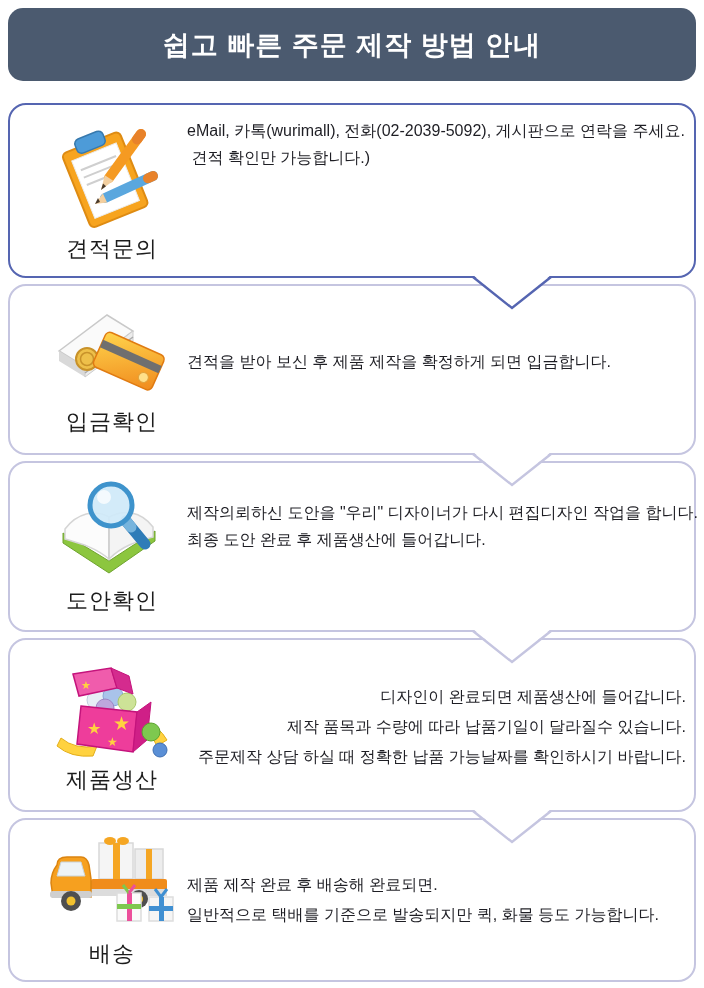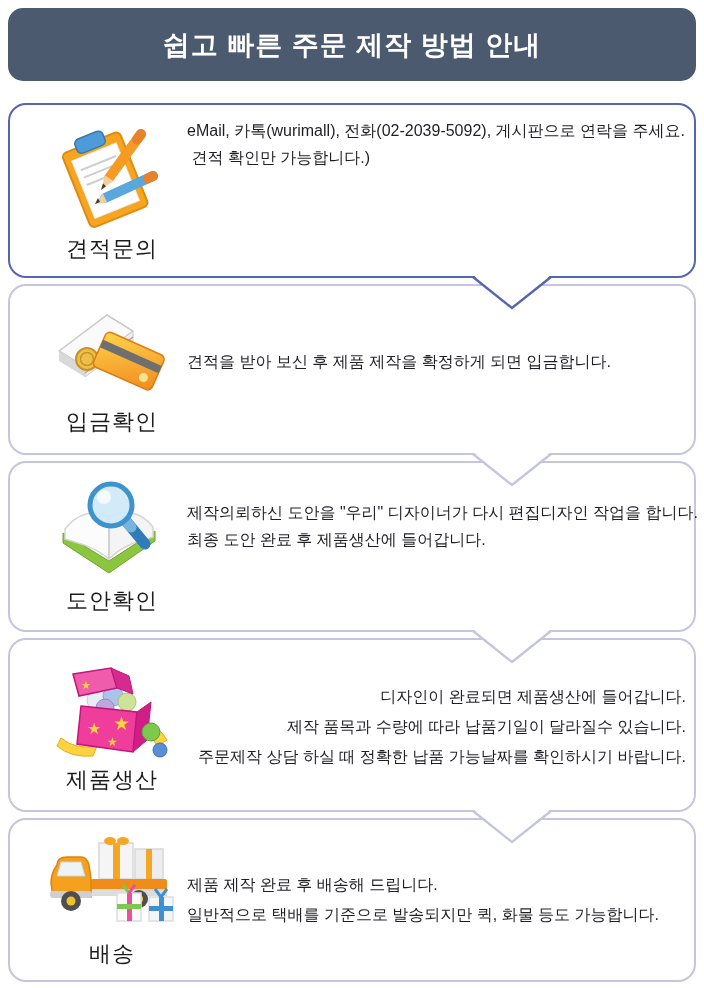--- a/index.html
+++ b/index.html
@@ -202,21 +202,21 @@
           <rect x="112" y="66" width="24" height="24" fill="#f5f5f5" stroke="#dddddd" stroke-width="1.5"></rect>
           <rect x="122" y="66" width="5" height="24" fill="#3f8fd2"></rect>
           <rect x="112" y="75" width="24" height="5" fill="#3f8fd2"></rect>
           <line x1="124" y1="66" x2="118" y2="58" stroke="#3f8fd2" stroke-width="3"></line>
           <line x1="124" y1="66" x2="130" y2="58" stroke="#3f8fd2" stroke-width="3"></line>
         </svg>
       </div>
       <div class="step-label">배송</div>
     </div>
     <div class="text-col lh30" style="top:50px;">
-      <div class="line">제품 제작 완료 후 배송해 드립니다.</div>
+      <div class="line">제품 제작 완료 후 배송해 완료되면.</div>
       <div class="line">일반적으로 택배를 기준으로 발송되지만 퀵, 화물 등도 가능합니다.</div>
     </div>
   </section>
 
   <svg class="vtail dark" style="top:275px;" viewBox="0 0 92 38">
     <path class="vfill" d="M7,0 L46,33 L85,0 Z"></path>
     <path class="vstroke" d="M7,2 L46,33 L85,2"></path>
   </svg>
   <svg class="vtail" style="top:452px;" viewBox="0 0 92 38">
     <path class="vfill" d="M7,0 L46,33 L85,0 Z"></path>

